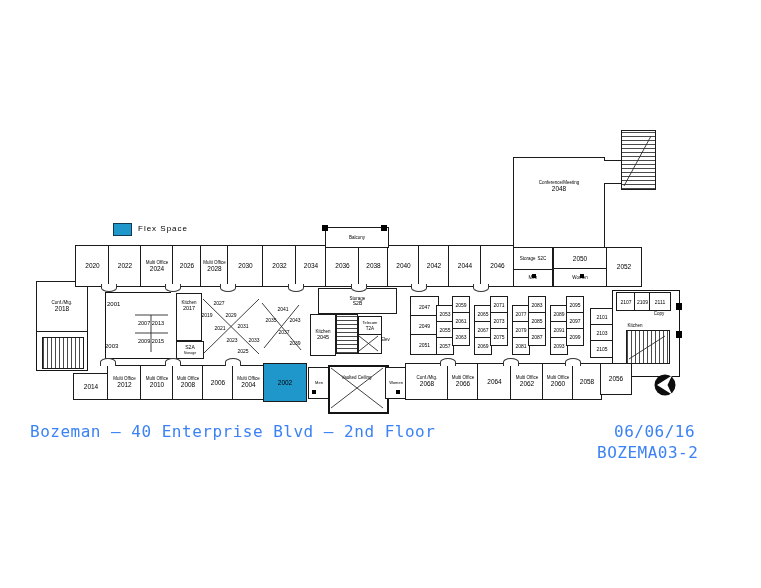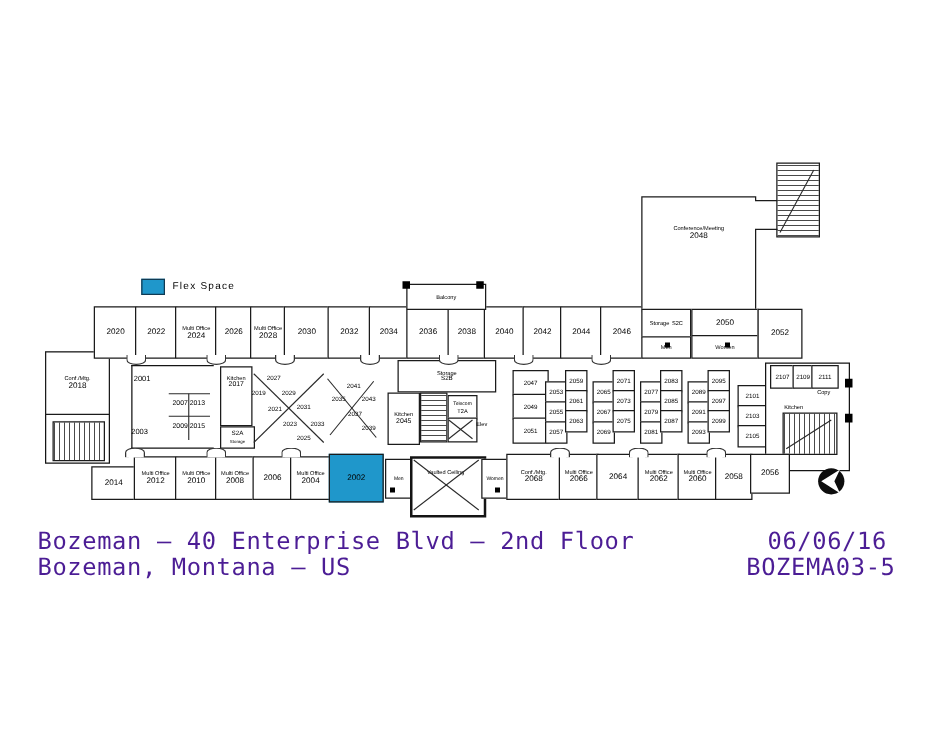--- a/index.html
+++ b/index.html
@@ -20,21 +20,21 @@
   .arcD{position:absolute;width:14px;height:7px;border:0.9px solid #333;border-top:none;
         border-radius:0 0 14px 14px / 0 0 7px 7px;background:#fff;}
   .arcU{position:absolute;width:14px;height:7px;border:0.9px solid #333;border-bottom:none;
         border-radius:14px 14px 0 0 / 7px 7px 0 0;background:#fff;}
   .blk{position:absolute;background:#000;}
   .corr{position:absolute;border:1.2px solid #1b1b1b;border-left:none;border-right:none;background:#fff;}
   .overlay{position:absolute;left:0;top:0;pointer-events:none;}
   .flex-room{border-width:1.6px;}
   .legend-swatch{position:absolute;border:1px solid #103a52;}
   .legend-label{position:absolute;font-size:8px;letter-spacing:1px;}
-  .footer{position:absolute;font-family:"DejaVu Sans Mono", monospace;font-size:19px;color:#4c1d95;
+  .footer{position:absolute;font-family:"DejaVu Sans Mono", monospace;font-size:16px;color:#3b82f6;
           letter-spacing:0.5px;white-space:pre;}
 </style>
 </head>
 <body>
 
 <div id="canvas">
 
   <div class="legend-swatch" style="left: 113px; top: 223px; width: 17px; height: 11px; background: rgb(31, 151, 203);"></div>
   <div class="legend-label" style="left:138px;top:224px;">Flex Space</div>
 
@@ -310,17 +310,16 @@
       <line x1="624" y1="186" x2="651" y2="136"></line>
       <line x1="629" y1="359" x2="665" y2="336"></line>
     </g>
     <g>
       <circle cx="665" cy="385" r="10.5" fill="#0d0d0d"></circle>
       <path d="M657,385 L672,375.5 L667.5,385 L672,394.5 Z" fill="#ffffff"></path>
     </g>
   </svg>
 
   <div class="footer" style="left:30px;top:422px;">Bozeman – 40 Enterprise Blvd – 2nd Floor</div>
-  <div class="footer" style="left:30px;top:443px;">Bozeman, Montana – US</div>
   <div class="footer" style="left:614px;top:422px;">06/06/16</div>
-  <div class="footer" style="left:597px;top:443px;">BOZEMA03-5</div>
+  <div class="footer" style="left:597px;top:443px;">BOZEMA03-2</div>
 
 </div>
 
 </body></html>

